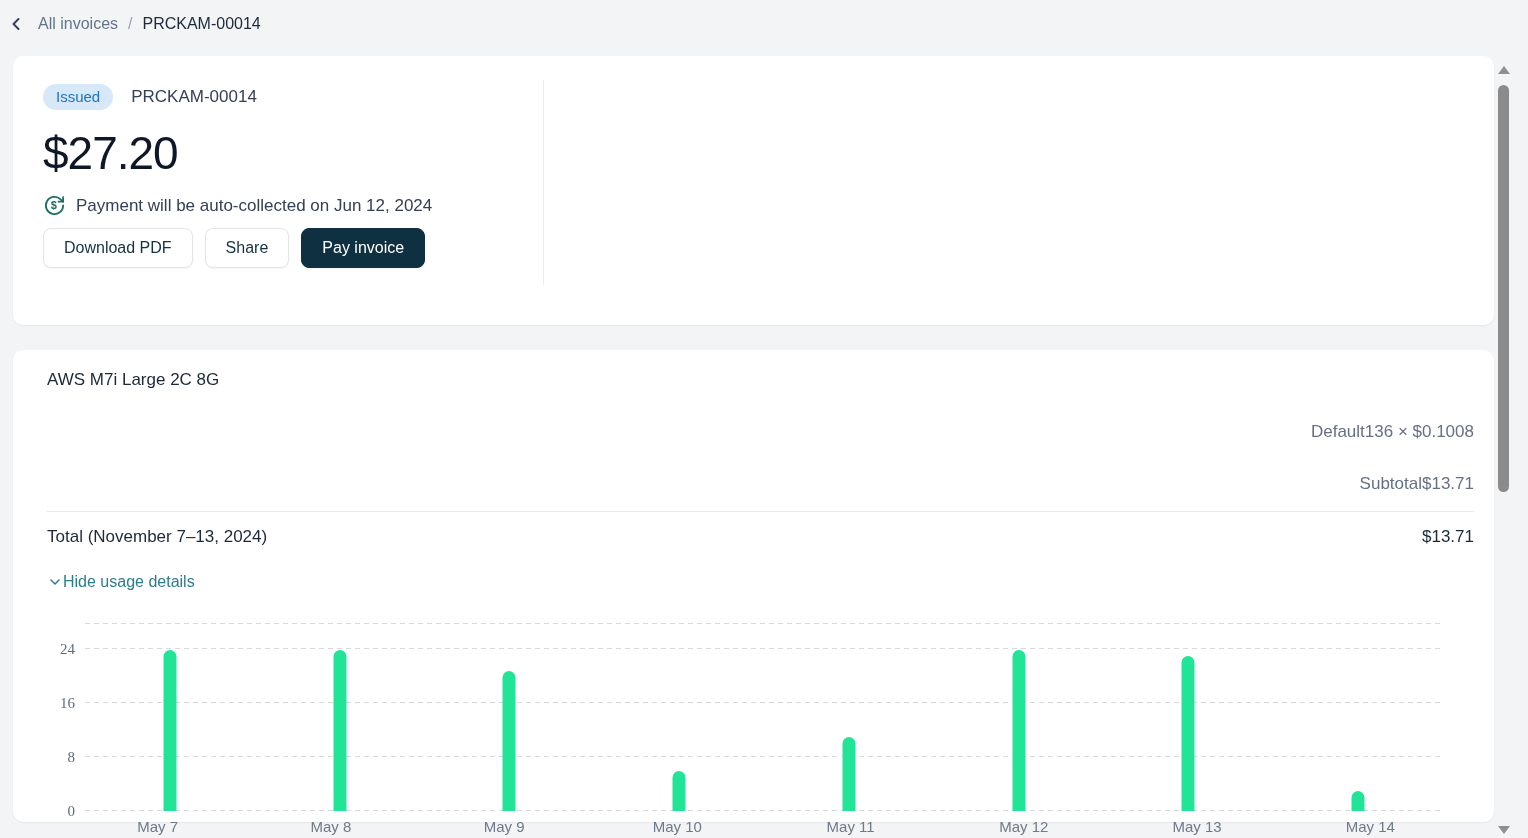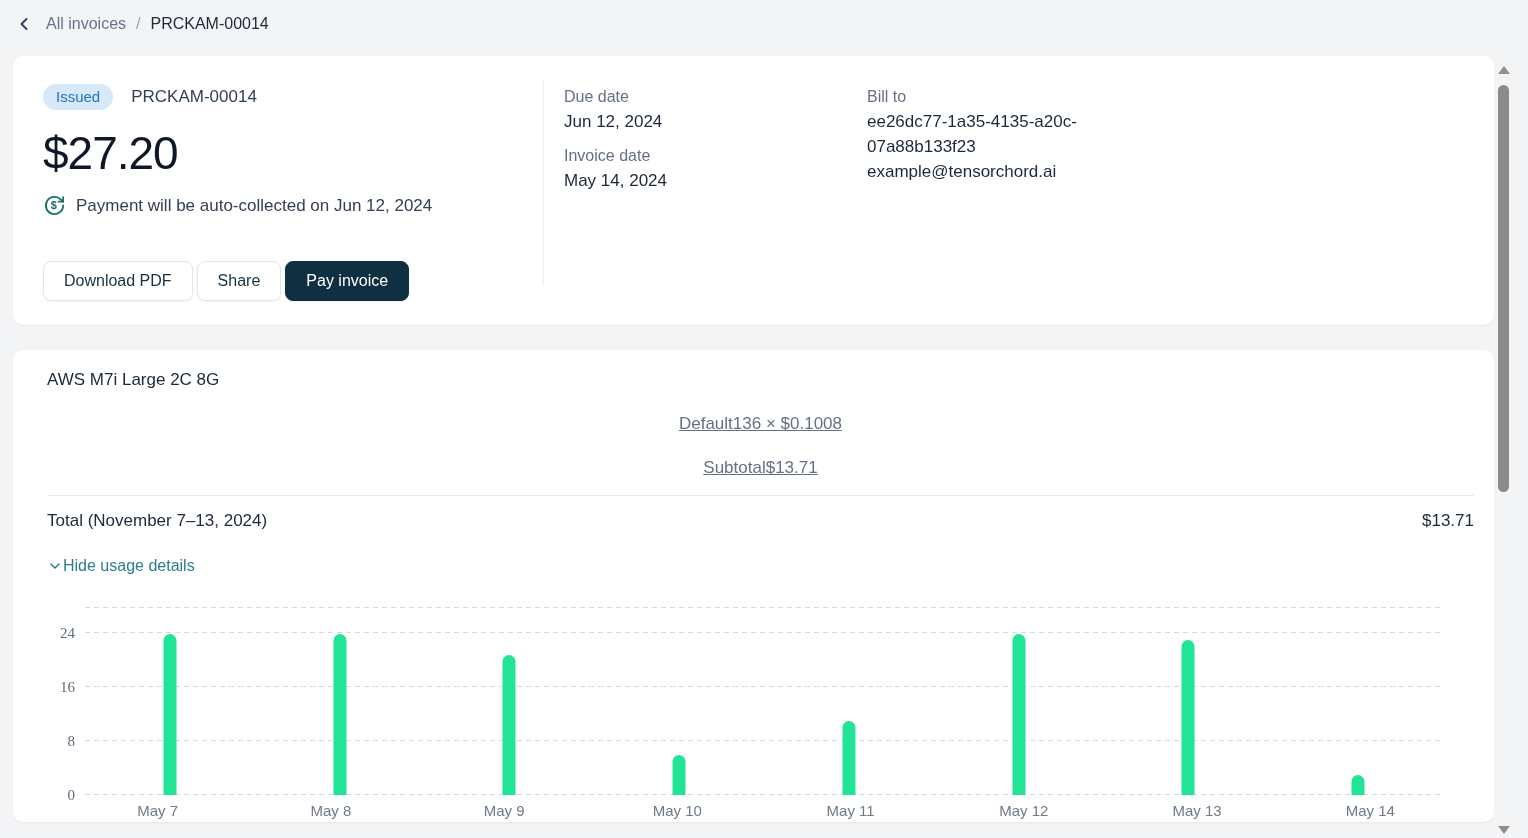--- a/index.html
+++ b/index.html
@@ -14,50 +14,50 @@
   }
   *{box-sizing:border-box;margin:0;padding:0;}
   html,body{width:1528px;height:838px;overflow:hidden;}
   body{
     background:#f3f4f6;
     font-family:"Liberation Sans","DejaVu Sans",sans-serif;
     color:var(--text-dark);
     position:relative;
   }
   
-  .breadcrumb{height:48px;display:flex;align-items:center;gap:10px;padding-left:12px;font-size:16px;}
+  .breadcrumb{height:48px;display:flex;align-items:center;gap:10px;padding-left:4px;font-size:16px;}
   .breadcrumb .back-btn{display:flex;align-items:center;justify-content:center;width:24px;height:24px;cursor:pointer;background:none;border:none;}
   .breadcrumb .crumb-link{color:#64748b;cursor:pointer;text-decoration:none;}
   .breadcrumb .crumb-sep{color:#98a2b3;}
   .breadcrumb .crumb-current{color:#1e293b;font-weight:500;}
   
   .main{margin-left:13px;width:1481px;}
   .card{background:#fff;border-radius:10px;box-shadow:0 1px 2px rgba(16,24,40,.06);}
   .card-invoice{height:269px;margin-top:8px;display:flex;padding:28px 0 44px 30px;}
   .invoice-summary{flex:0 0 500px;}
   .v-divider{width:1px;background:#ecedef;margin:-4px 0;}
   .badge-row{display:flex;align-items:center;gap:18px;}
   .status-badge{background:var(--badge-bg);color:var(--badge-text);font-size:15px;padding:4px 13px 5px;border-radius:999px;}
   .invoice-number{font-size:17px;color:#344054;}
   .invoice-amount{font-size:46px;font-weight:500;letter-spacing:-1px;color:#101828;margin-top:16px;}
   .auto-note{display:flex;align-items:center;gap:10px;margin-top:14px;font-size:17px;color:#344054;}
-  .btn-row{display:flex;gap:4px;margin-top:44px;}
+  .btn-row{display:flex;gap:12px;margin-top:11px;}
   .btn{font-family:inherit;font-size:16px;font-weight:500;color:#14323f;background:#fff;border:1px solid #e2e5e9;
        border-radius:8px;padding:10px 20px;cursor:pointer;box-shadow:0 1px 2px rgba(16,24,40,.05);}
   .btn.primary{background:var(--pay-button-bg);color:#fff;border-color:var(--pay-button-bg);}
   .invoice-meta{display:flex;padding:4px 0 0 20px;}
   .meta-col{width:303px;}
   .meta-col.billto{width:262px;}
   .meta-label{font-size:16px;color:var(--text-gray);margin-bottom:3px;}
   .meta-value{font-size:17px;color:var(--text-dark);margin-bottom:13px;line-height:25px;}
   .meta-value.wrap{overflow-wrap:break-word;margin-bottom:0;}
   
   .card-lineitem{margin-top:25px;height:472px;padding:18px 20px 16px 34px;}
   .li-name{font-size:17px;color:var(--text-dark);line-height:24px;}
-  .li-row{display:flex;justify-content:center;font-size:17px;color:var(--text-gray);margin-top:20px;line-height:24px;text-decoration:underline;}
+  .li-row{display:flex;justify-content:flex-end;font-size:17px;color:var(--text-gray);margin-top:28px;line-height:24px;}
   .h-divider{border:none;border-top:1px solid #e9eaec;margin:15px 0 13px;}
   .li-total{display:flex;justify-content:space-between;font-size:17px;color:var(--text-dark);line-height:24px;}
   .usage-toggle{display:inline-flex;align-items:center;gap:0;margin-top:24px;font-size:16px;color:var(--accent-teal);
                 background:none;border:none;cursor:pointer;font-family:inherit;}
   
   .chart{margin:30px 31px 0 38px;}
   .plot{position:relative;height:187px;}
   .gridline{position:absolute;left:0;right:0;height:1px;
             background:repeating-linear-gradient(90deg,#d5d8dd 0,#d5d8dd 5px,transparent 5px,transparent 9px);}
   .ytick{position:absolute;left:-44px;width:34px;text-align:right;font-size:15px;color:#5d6b7e;height:18px;line-height:18px;font-family:Liberation Serif, serif;}
@@ -107,33 +107,20 @@
         </span>
         <span>Payment will be auto-collected on Jun 12, 2024</span>
       </div>
       <div class="btn-row">
         <button class="btn">Download PDF</button>
         <button class="btn">Share</button>
         <button class="btn primary">Pay invoice</button>
       </div>
     </div>
     <div class="v-divider"></div>
-    <div class="invoice-meta">
-      <div class="meta-col">
-        <div class="meta-label">Due date</div>
-        <div class="meta-value">Jun 12, 2024</div>
-        <div class="meta-label">Invoice date</div>
-        <div class="meta-value">May 14, 2024</div>
-      </div>
-      <div class="meta-col billto">
-        <div class="meta-label">Bill to</div>
-        <div class="meta-value wrap">ee26dc77-1a35-4135-a20c-07a88b133f23</div>
-        <div class="meta-value wrap">example@tensorchord.ai</div>
-      </div>
-    </div>
   </div>
 
   <div class="card card-lineitem">
     <div class="li-name">AWS M7i Large 2C 8G</div>
 
     <div class="li-row">
       <span>Default</span>
       <span>136 × $0.1008</span>
     </div>
     <div class="li-row">

